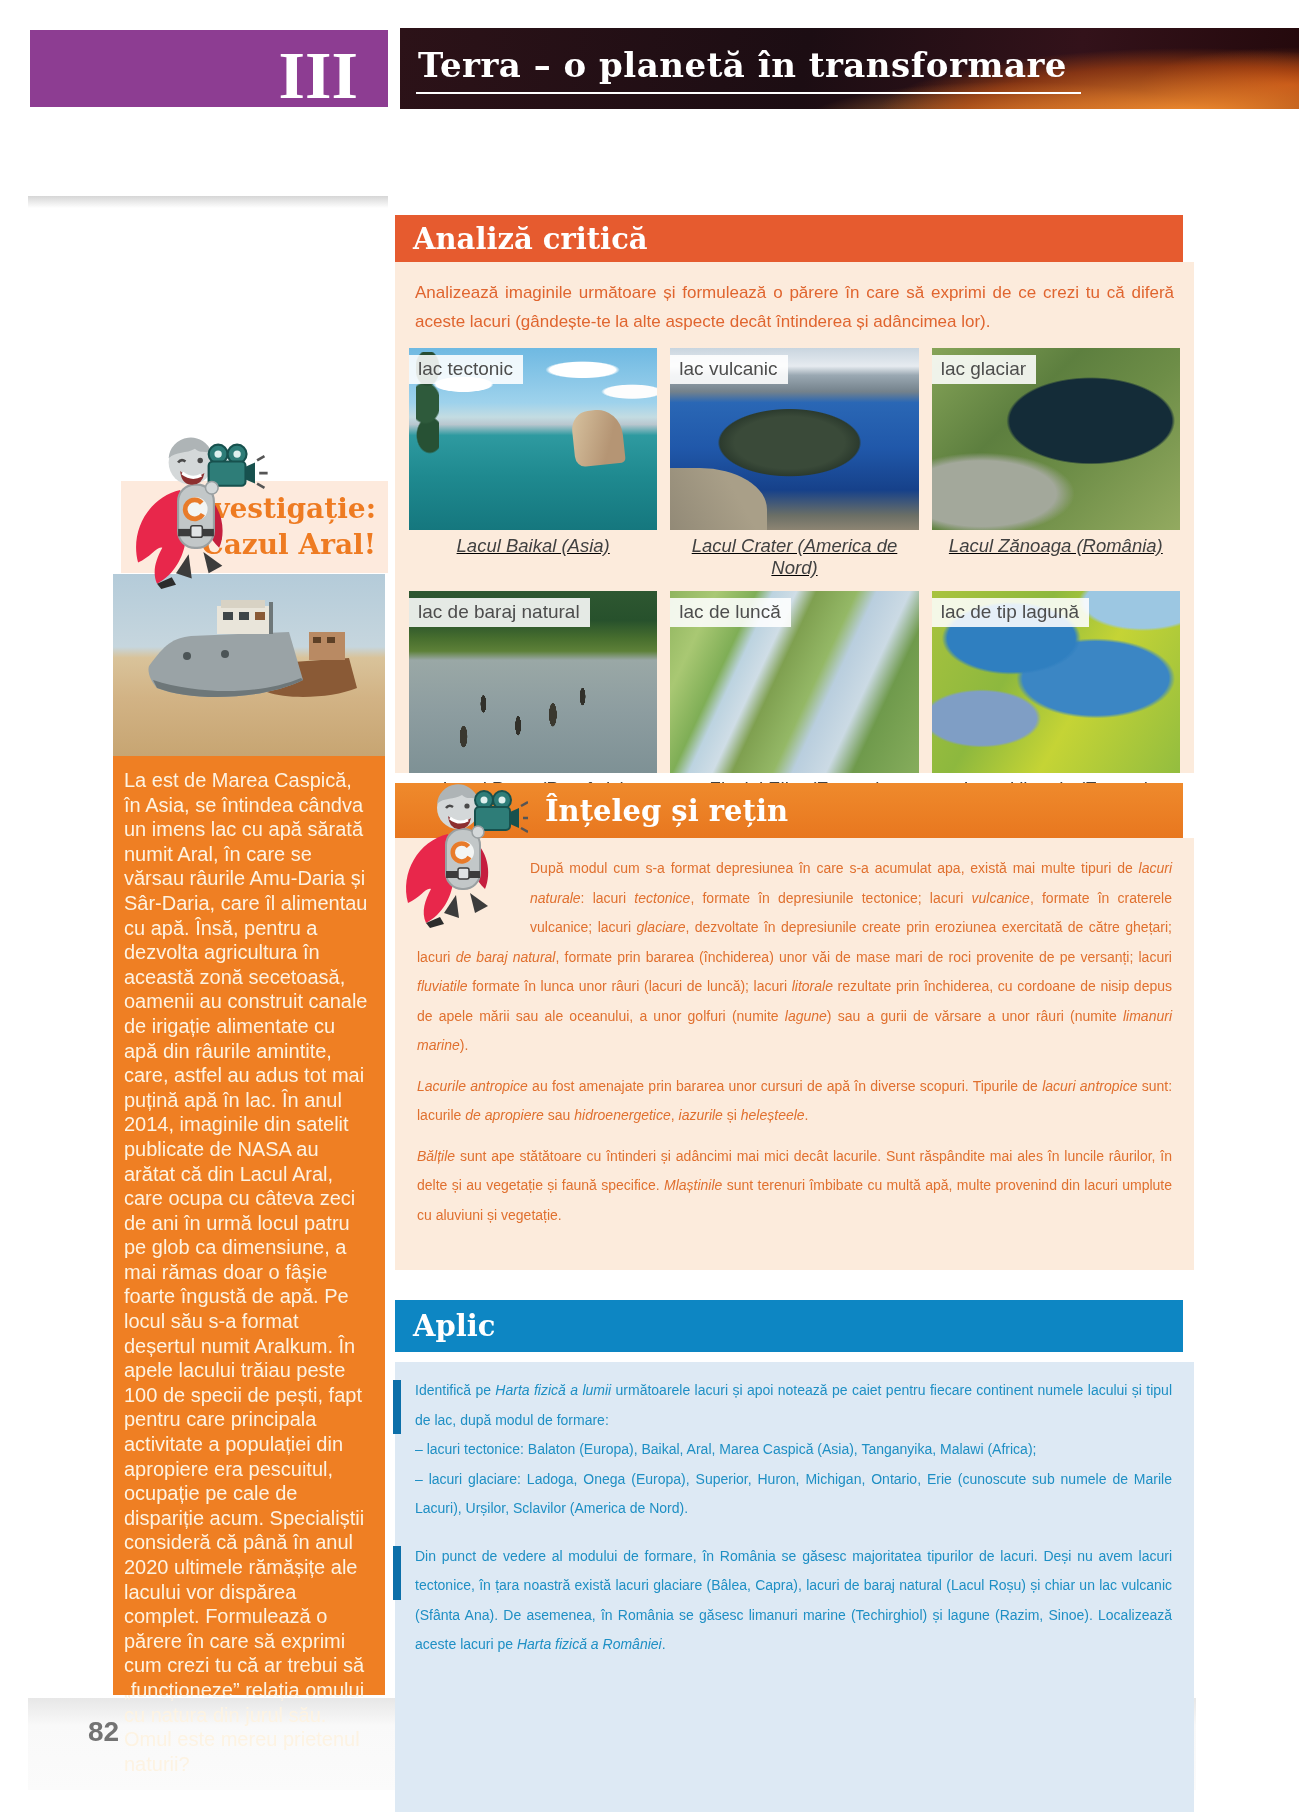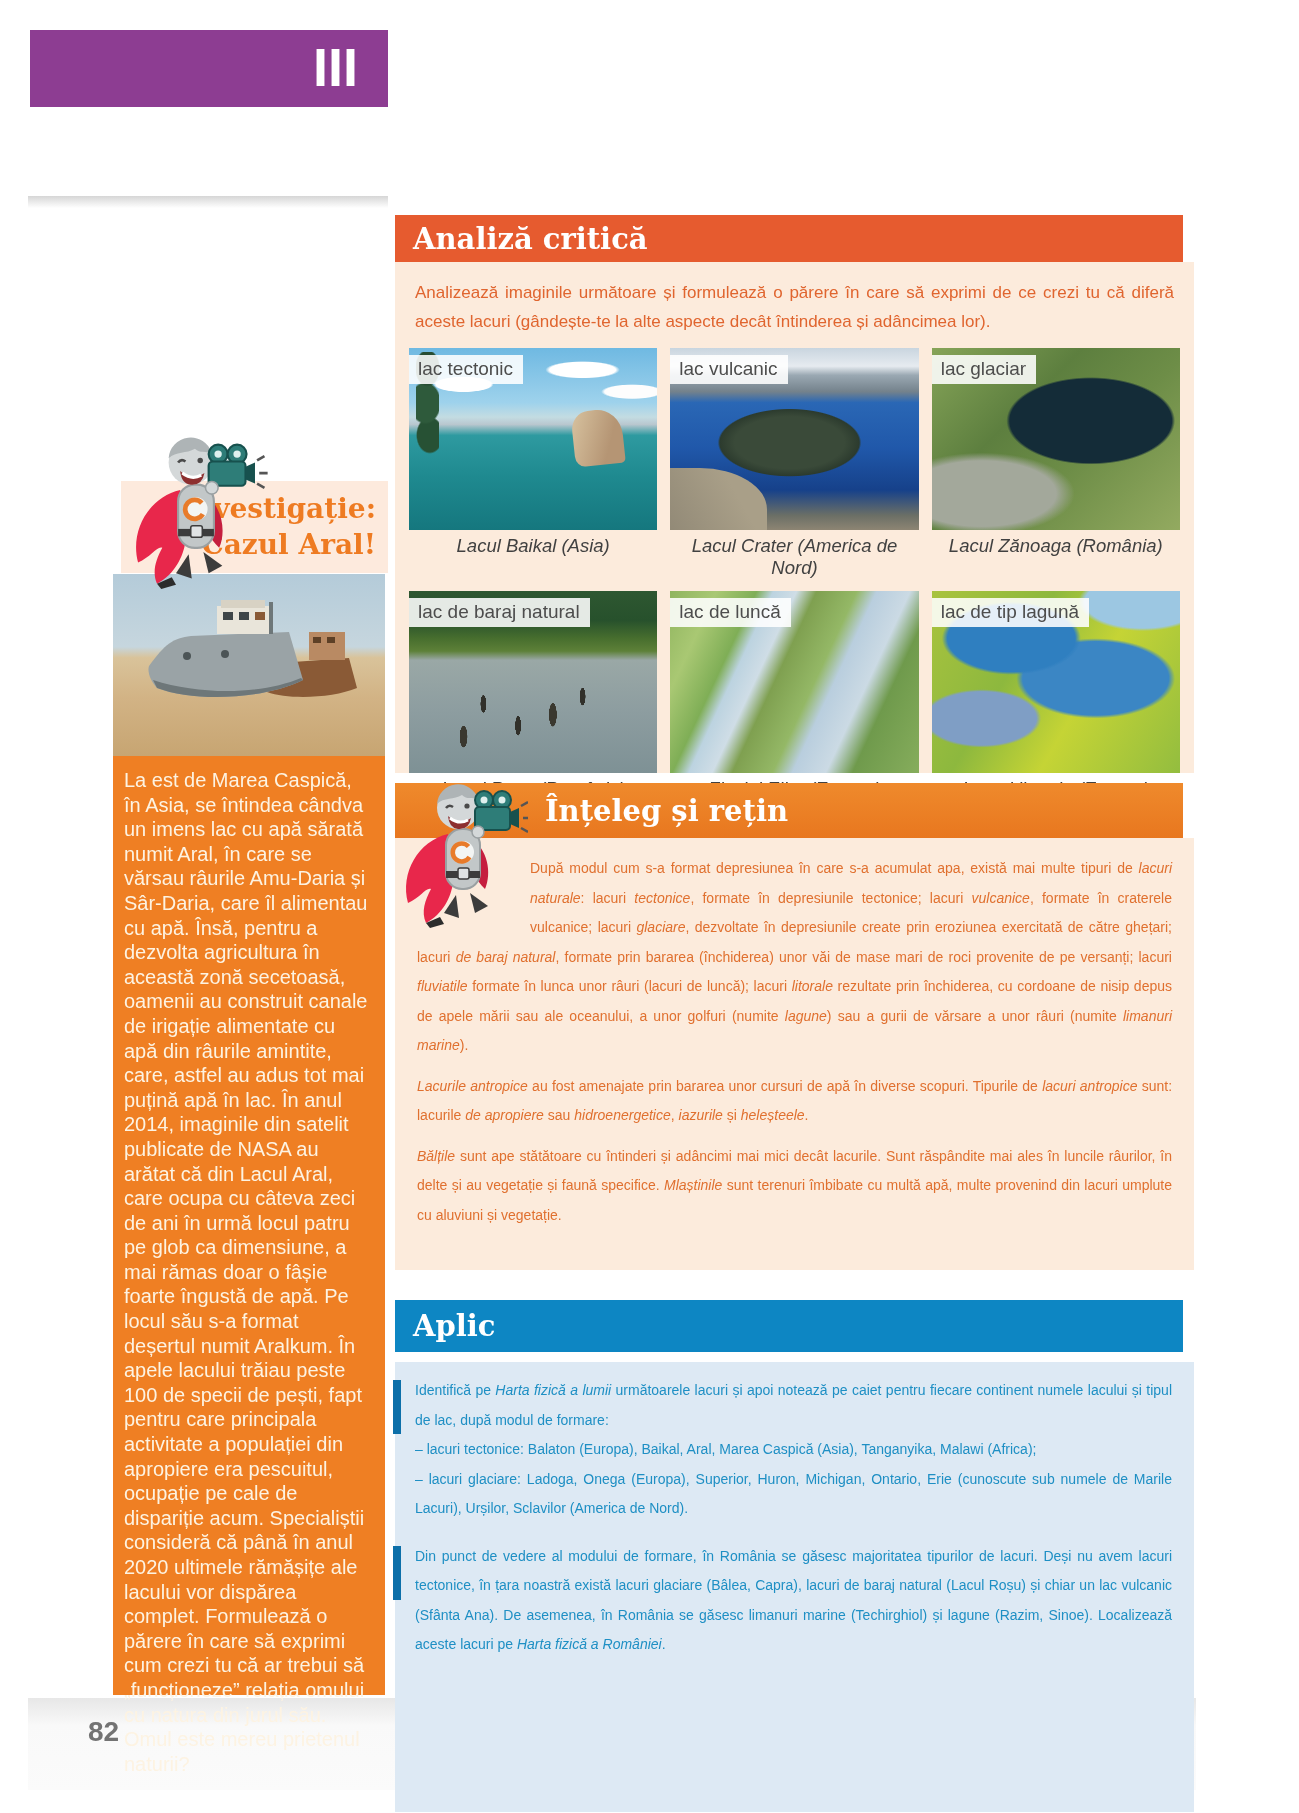--- a/index.html
+++ b/index.html
@@ -1,20 +1,20 @@
 <!DOCTYPE html>
 <html><head>
 <meta charset="utf-8">
 <style>
   html,body{margin:0;padding:0;background:#fff;}
   .page{position:relative;width:1299px;height:1813px;background:#fff;overflow:hidden;
         font-family:"Liberation Sans",sans-serif;}
   
   .unit-box{position:absolute;left:30px;top:30px;width:358px;height:77px;background:#8d3d92;
-            color:#fff;font-family:Liberation Sans, sans-serif;font-weight:bold;font-size:54px;
+            color:#fff;font-family:Liberation Serif, serif;font-weight:bold;font-size:68px;
             text-align:right;box-sizing:border-box;padding:6px 30px 0 0;}
   .banner{position:absolute;left:400px;top:28px;width:899px;height:81px;
           background:
             radial-gradient(ellipse 420px 90px at 88% 108%, rgba(255,150,50,.95), rgba(200,80,15,.55) 55%, transparent 75%),
             radial-gradient(ellipse 300px 60px at 68% 118%, rgba(255,170,70,.8), transparent 70%),
             radial-gradient(ellipse 200px 50px at 99% 70%, rgba(230,100,30,.7), transparent 75%),
             linear-gradient(100deg,#2c1218,#1c0d13 45%,#33121a 75%,#24090c 100%);
           display:flex;align-items:center;}
   .banner-title{margin-left:16px;color:#fff;font-family:"DejaVu Serif",serif;font-size:34px;
                 font-weight:bold;letter-spacing:.5px;border-bottom:2px solid #fff;padding:2px 14px 7px 2px;}
@@ -41,21 +41,21 @@
   .panel{position:absolute;left:395px;width:799px;box-sizing:border-box;z-index:2;}
   .cream{background:#fcebdc;}
   
   .bar-analiza{top:215px;height:47px;background:#e65b2f;}
   .panel-analiza{top:262px;height:511px;}
   .intro{margin:16px 20px 12px 20px;color:#e0652f;font-size:17px;line-height:29px;text-align:justify;}
   .img-grid{display:grid;grid-template-columns:repeat(3,1fr);column-gap:13px;row-gap:6px;margin:0 14px;}
   .photo{position:relative;height:182px;overflow:hidden;}
   .chip{position:absolute;left:0;top:7px;background:rgba(255,255,255,.88);color:#4d4d4d;
         font-size:19px;padding:3px 10px 4px 9px;z-index:2;}
-  figure{margin:0;}
+  figure{margin:0;text-decoration:underline;}
   figcaption{text-align:center;color:#414141;font-size:18.5px;font-style:italic;margin:5px 0 6px;}
   .p1{background:
       radial-gradient(ellipse 46px 12px at 22% 20%, #fff 60%, transparent 65%),
       radial-gradient(ellipse 60px 14px at 70% 12%, #fff 55%, transparent 62%),
       radial-gradient(ellipse 50px 12px at 90% 24%, #fdfdfd 55%, transparent 62%),
       linear-gradient(#6fb9e2 0%,#9ed2ec 30%,#c3dce2 38%,#b9c7cf 42%,#2e9aa0 48%,#1f8a90 70%,#15777e 100%);}
   .p1::after{content:"";position:absolute;right:14%;top:34%;width:20%;height:30%;
       background:linear-gradient(110deg,#d8c3a0,#b59574 70%);border-radius:35% 50% 8% 20%;
       transform:rotate(-6deg);}
   .p1::before{content:"";position:absolute;left:3%;top:2%;width:9%;height:74%;z-index:1;
@@ -136,20 +136,23 @@
     <path d="M123 27 l7 -4 M125 39 h8 M123 49 l7 4" stroke="#555" stroke-width="2.5"></path>
     <circle cx="80" cy="53" r="6" fill="#d4d8d9" stroke="#9aa0a2" stroke-width="1.5"></circle>
   </symbol>
 </svg>
 
 <div class="page">
 
   <div class="unit-box">
     <span>III</span>
   </div>
+  <div class="banner">
+    <span class="banner-title">Terra – o planetă în transformare</span>
+  </div>
   <div class="edge-top"></div>
   <div class="edge-bottom"></div>
 
   <svg class="mascot1">
       <use href="#mascot"></use>
     </svg>
   <div class="inv-head">
     <div>Investigație:</div>
     <div>Cazul Aral!</div>
   </div>

